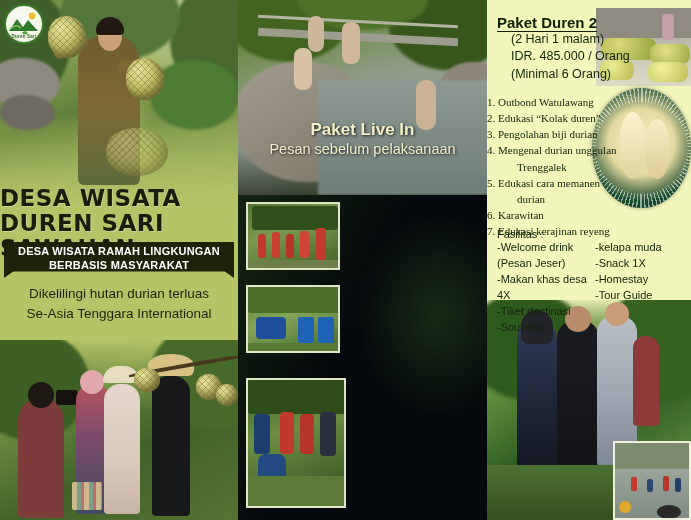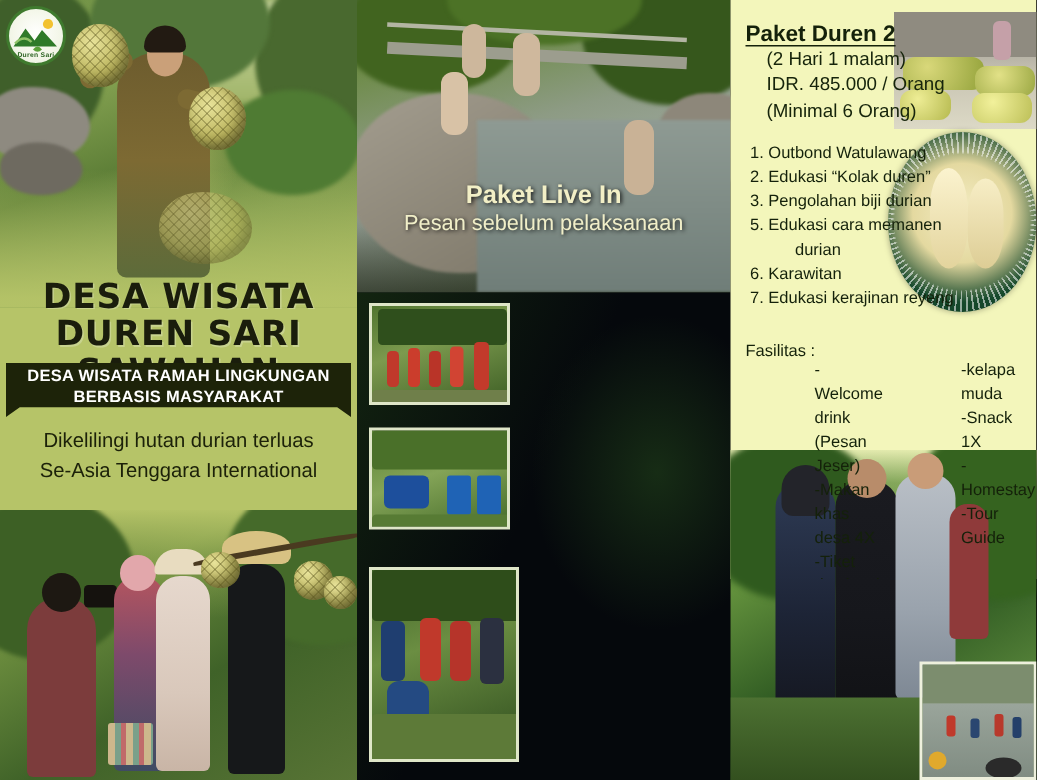--- a/index.html
+++ b/index.html
@@ -46,21 +46,21 @@
   }
   .spike-tex {
     position:absolute; inset:0; border-radius:inherit;
     background:
       repeating-linear-gradient(45deg, rgba(90,85,30,.35) 0 1px, transparent 1px 5px),
       repeating-linear-gradient(-45deg, rgba(90,85,30,.35) 0 1px, transparent 1px 5px);
   }
   
   #headline {
     position: absolute; left: 0; top: 186px; width: 238px;
-    text-align: center; z-index: 5;
+    z-index: 5;
   }
   .h-line {
     font-weight: 900; color: #1a1d0c; letter-spacing: .5px;
     line-height: 1.08; font-family: "DejaVu Sans", sans-serif;
     text-shadow: 1px 1px 0 rgba(255,255,255,.25);
   }
   #h-line-1 { font-size: 23px; }
   #h-line-2 { font-size: 23px; }
   #ribbon {
     position: absolute; left: 4px; top: 242px; width: 230px; height: 36px;
@@ -132,30 +132,30 @@
   #right-col {
     position:absolute; left:487px; top:0; width:204px; height:386px;
     background:#f3f6bb; overflow:hidden;
   }
   #pd2 { position:absolute; left:10px; top:14px; width:150px; z-index:6; }
   #pd2-title {
     font-size:15px; font-weight:bold; color:#14210a;
     text-decoration:underline; text-underline-offset:3px;
   }
   .pd2-meta { font-size:12.5px; color:#16240b; line-height:1.38; padding-left:14px; }
-  #pd2-list { position:absolute; left:13px; top:94px; width:160px; list-style:none; z-index:6; }
+  #pd2-list { position:absolute; left:0; top:94px; width:160px; list-style:none; z-index:6;font-family:Liberation Serif, serif; }
   #pd2-list li {
     font-size:11px; color:#14210a; line-height:1.47;
     padding-left:15px; text-indent:-15px;
   }
   #pd2-list li .sub { display:block; padding-left:15px; text-indent:0; }
   #pd2-fac { position:absolute; left:10px; top:228px; width:192px; z-index:6; }
   #pd2-fac .fac-title2 { font-size:11px; color:#14210a; }
   #pd2-fac .cols { display:flex; gap:6px; }
-  #pd2-fac .col { width:92px;margin-left:46px; }
+  #pd2-fac .col { width:92px; }
   #pd2-fac .fi { font-size:11px; color:#14210a; line-height:1.45; }
 
   
   #r-photo-durianpile {
     position:absolute; left:596px; top:8px; width:95px; height:78px; z-index:3;
     background: linear-gradient(to bottom,#9a968c 0%, #b4b0a4 35%, #c9c5b3 55%, #dcd9c6 100%);
     overflow:hidden;
   }
   #r-durian-round {
     position:absolute; left:592px; top:88px; width:99px; height:120px; z-index:4;
@@ -338,20 +338,21 @@
     <div id="pd2">
       <div id="pd2-title">Paket Duren 2</div>
       <div class="pd2-meta">(2 Hari 1 malam)</div>
       <div class="pd2-meta">IDR. 485.000 / Orang</div>
       <div class="pd2-meta">(Minimal 6 Orang)</div>
     </div>
     <ul id="pd2-list">
         <li>1. Outbond Watulawang</li>
         <li>2. Edukasi “Kolak duren”</li>
         <li>3. Pengolahan biji durian</li>
+        <li>4. Mengenal durian unggulan<span class="sub">Trenggalek</span></li>
         <li>5. Edukasi cara memanen<span class="sub">durian</span></li>
         <li>6. Karawitan</li>
         <li>7. Edukasi kerajinan reyeng</li>
       </ul>
 
     <div id="pd2-fac">
       <div class="fac-title2">Fasilitas :</div>
       <div class="cols">
         <div class="col" id="pd2-fac-left">
             <div class="fi">-Welcome drink</div>

